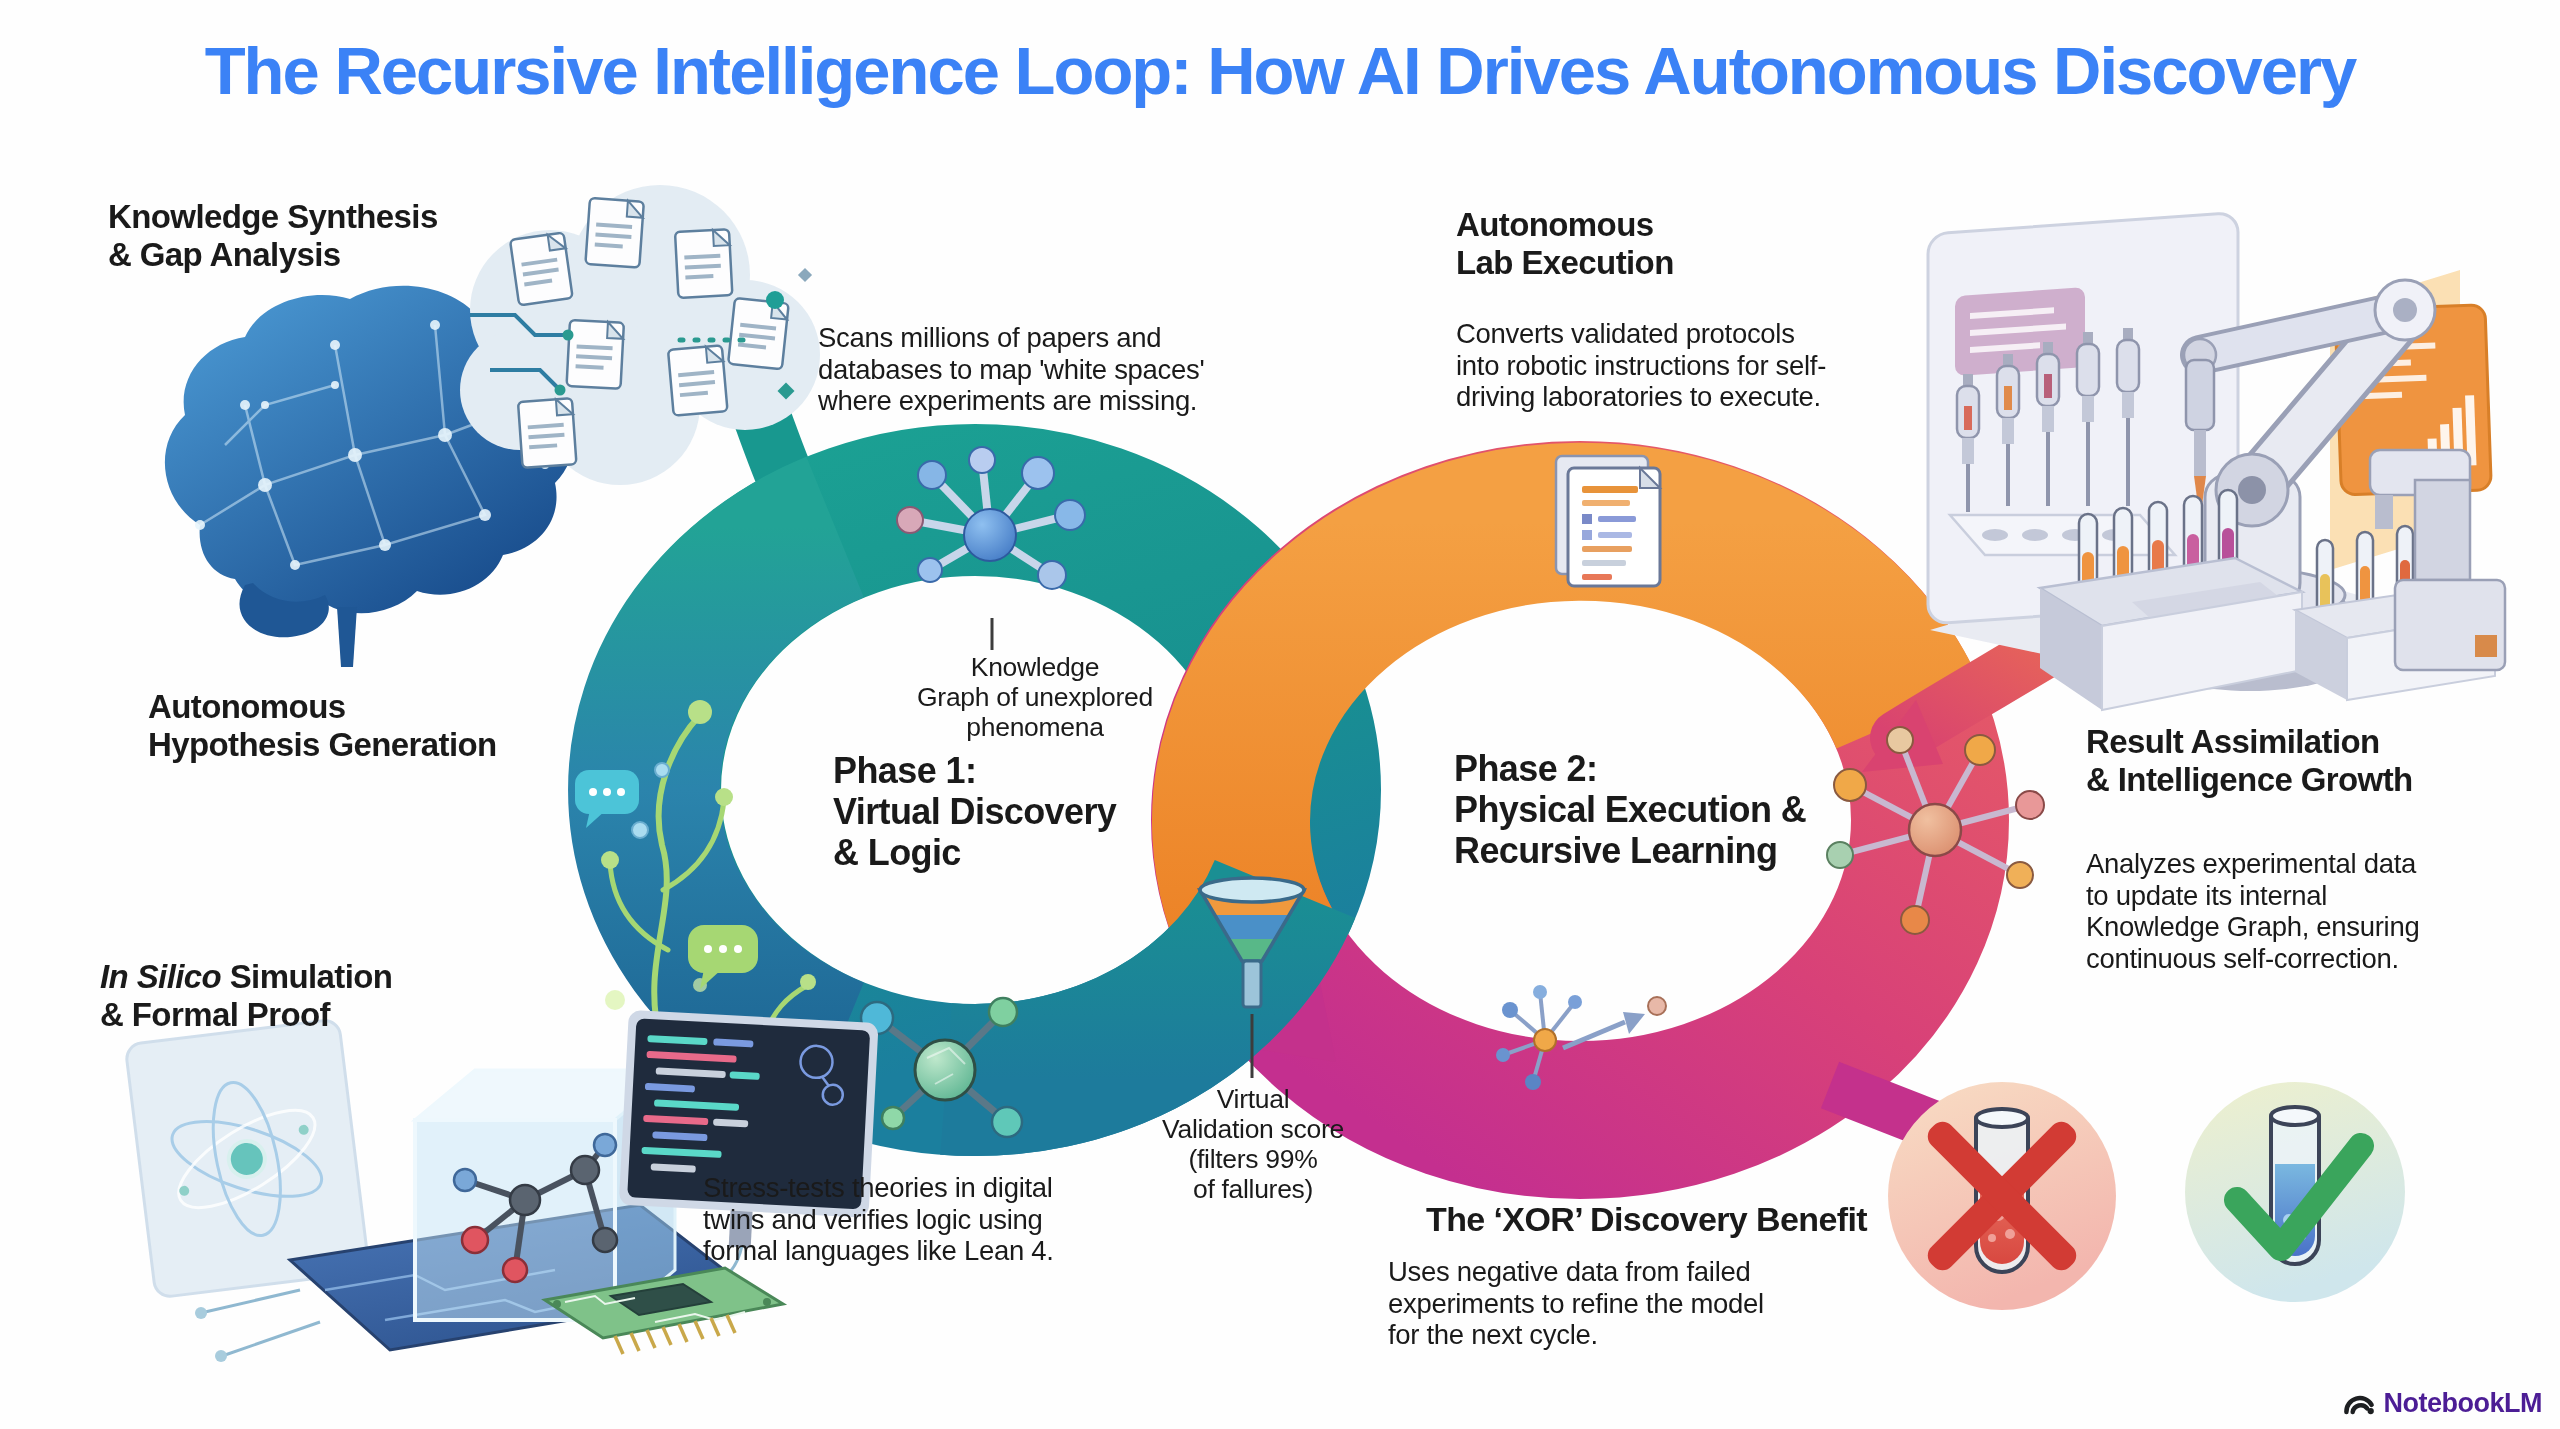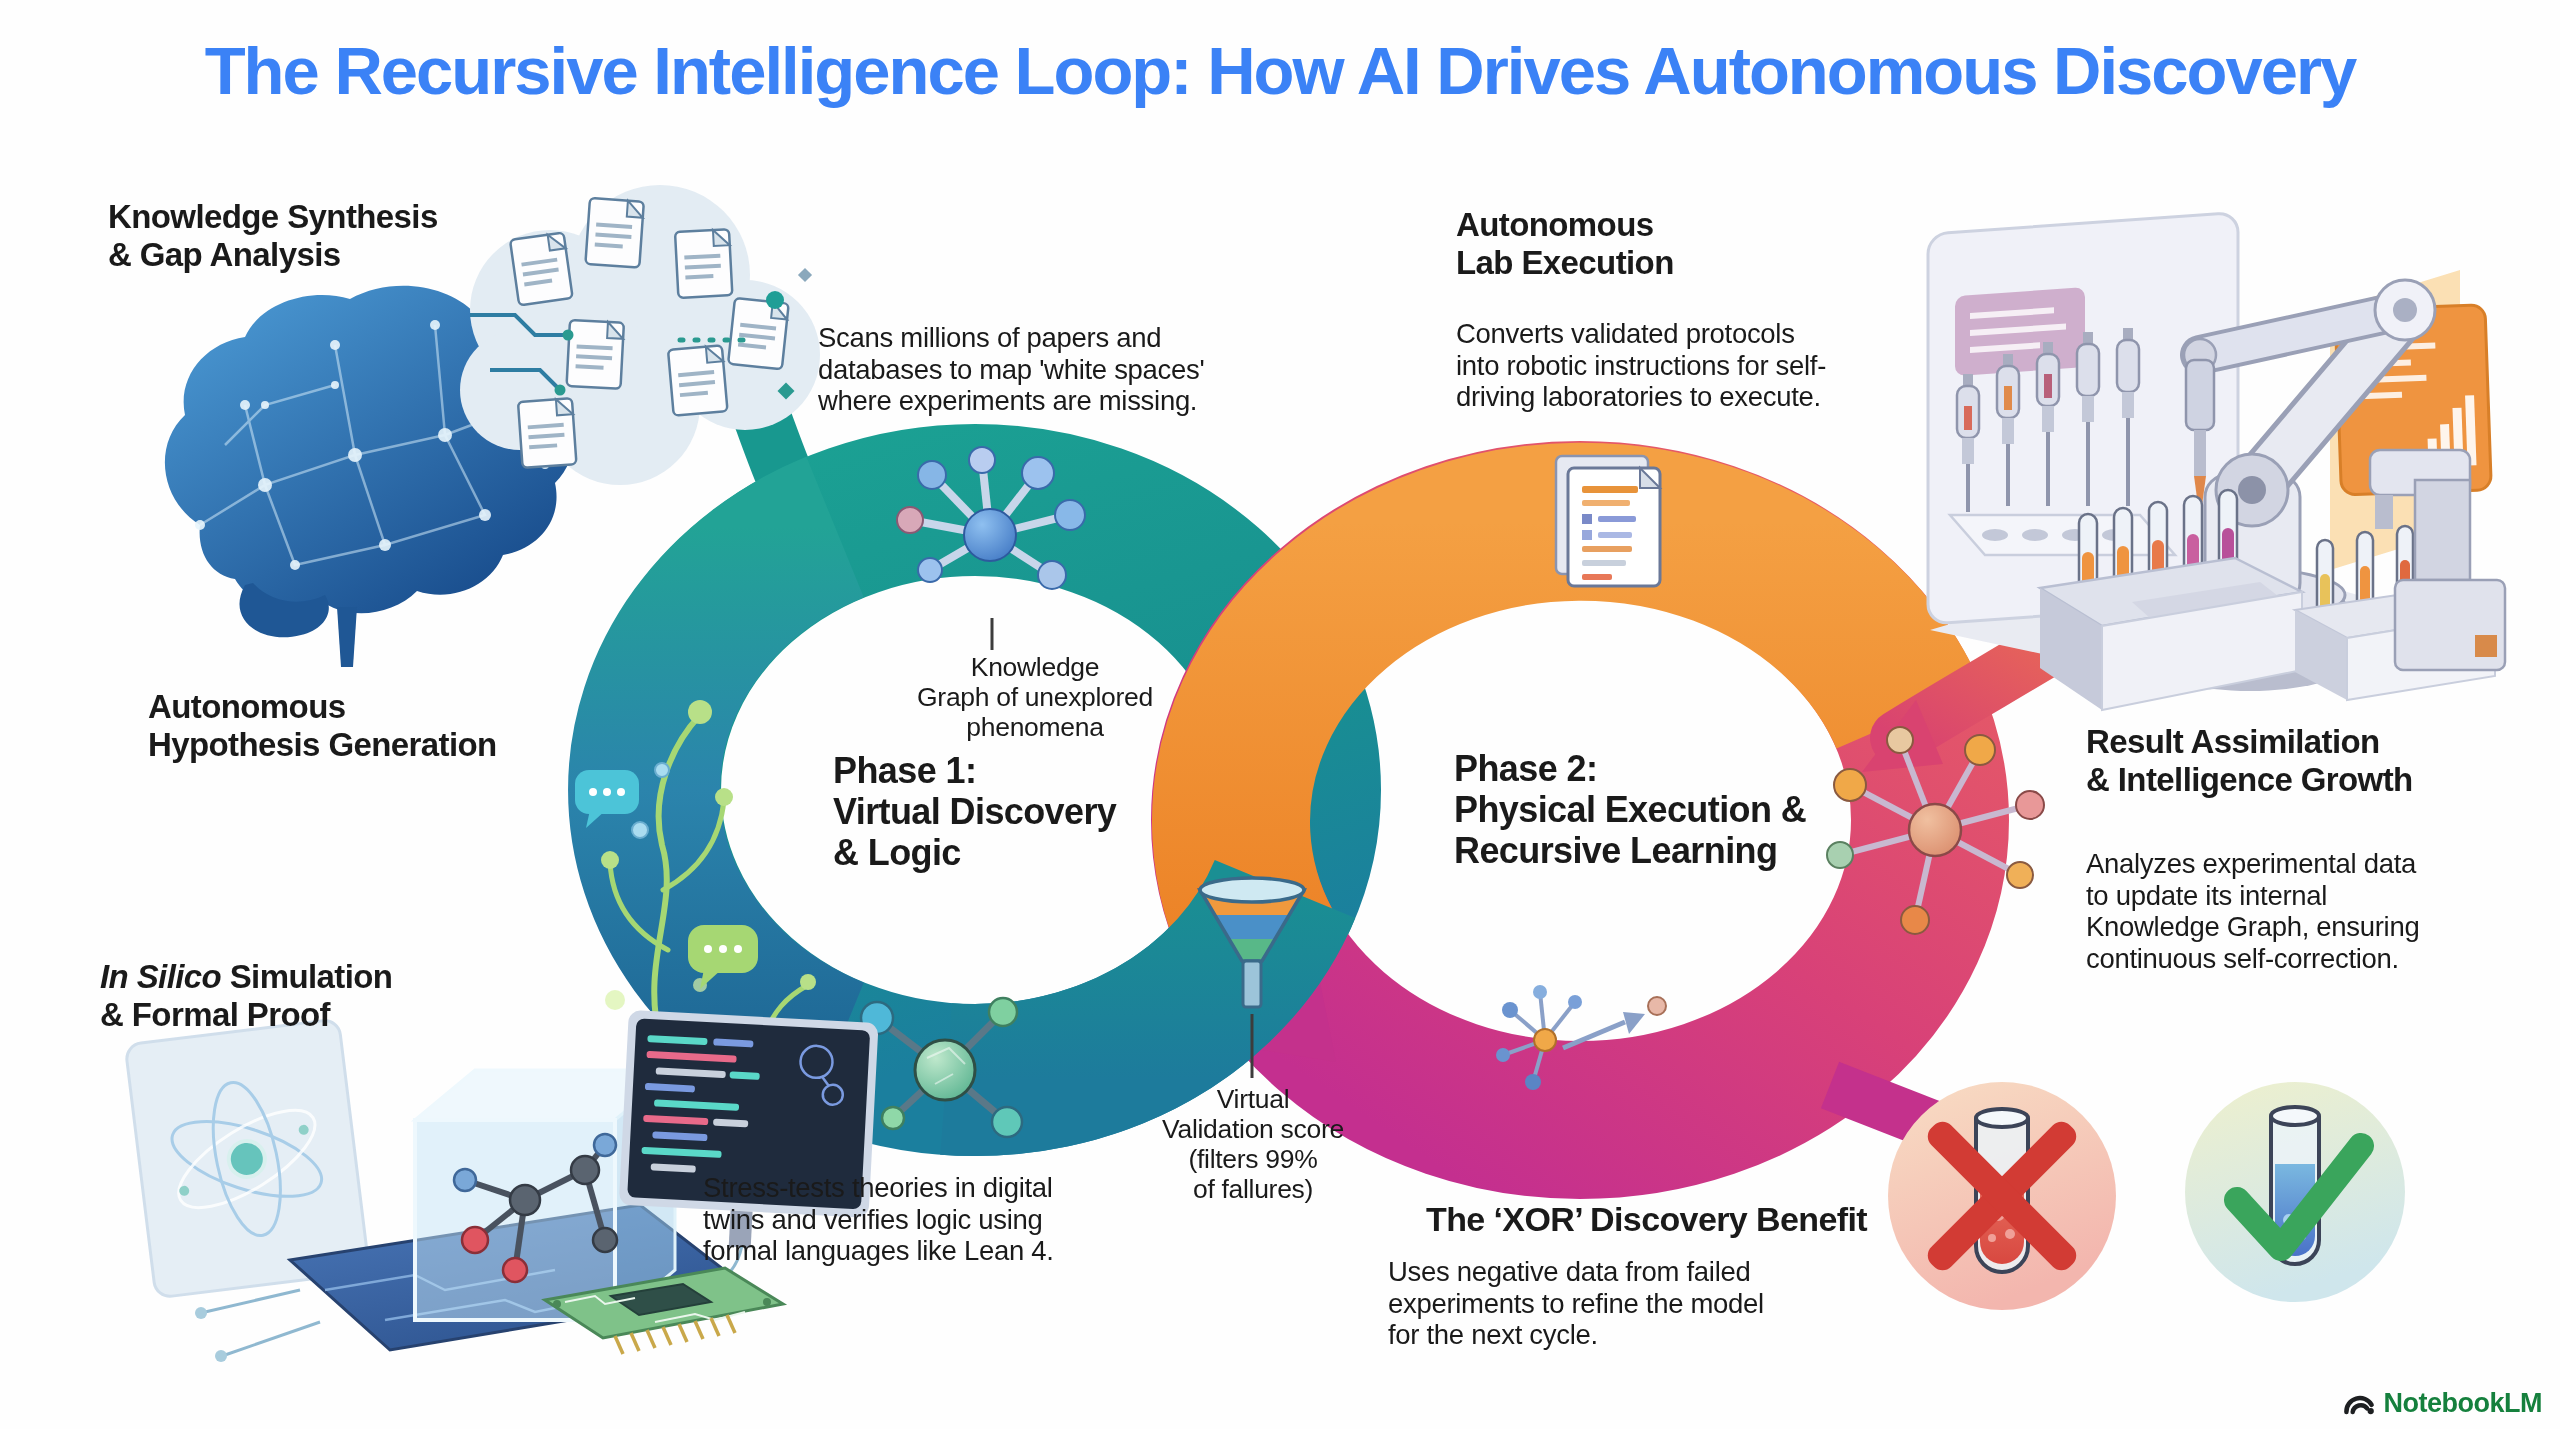--- a/index.html
+++ b/index.html
@@ -9,21 +9,21 @@
   .txt{position:absolute;z-index:3;color:#1a1a1a;}
   .ml{white-space:pre-line;}
   .h{font-weight:700;font-size:33px;line-height:38px;letter-spacing:-0.6px;}
   .p{font-size:27.5px;line-height:31.5px;letter-spacing:-0.3px;}
   .cap{font-size:26.5px;line-height:30px;text-align:center;letter-spacing:-0.3px;}
   .phase{font-weight:700;font-size:36px;line-height:41px;letter-spacing:-0.6px;}
   #title{left:0;top:34px;width:2560px;text-align:center;font-weight:700;font-size:67px;
          line-height:74px;letter-spacing:-2px;color:#3b82f6;}
   .ital{font-style:italic;margin-top:21px;}
   #brand{position:absolute;right:18px;bottom:8px;z-index:3;display:flex;align-items:center;gap:7px;}
-  #brand span{font-weight:700;font-size:27px;color:#15803d;letter-spacing:-0.5px;}
+  #brand span{font-weight:700;font-size:27px;color:#4c1d95;letter-spacing:-0.5px;}
 </style>
 </head>
 <body>
 
 <div id="stage">
 
 <svg id="art" width="2560" height="1429" viewBox="0 0 2560 1429">
   <defs>
     <linearGradient id="gTeal" x1="0" y1="0" x2="0.35" y2="1">
       <stop offset="0" stop-color="#1ba093"></stop>

